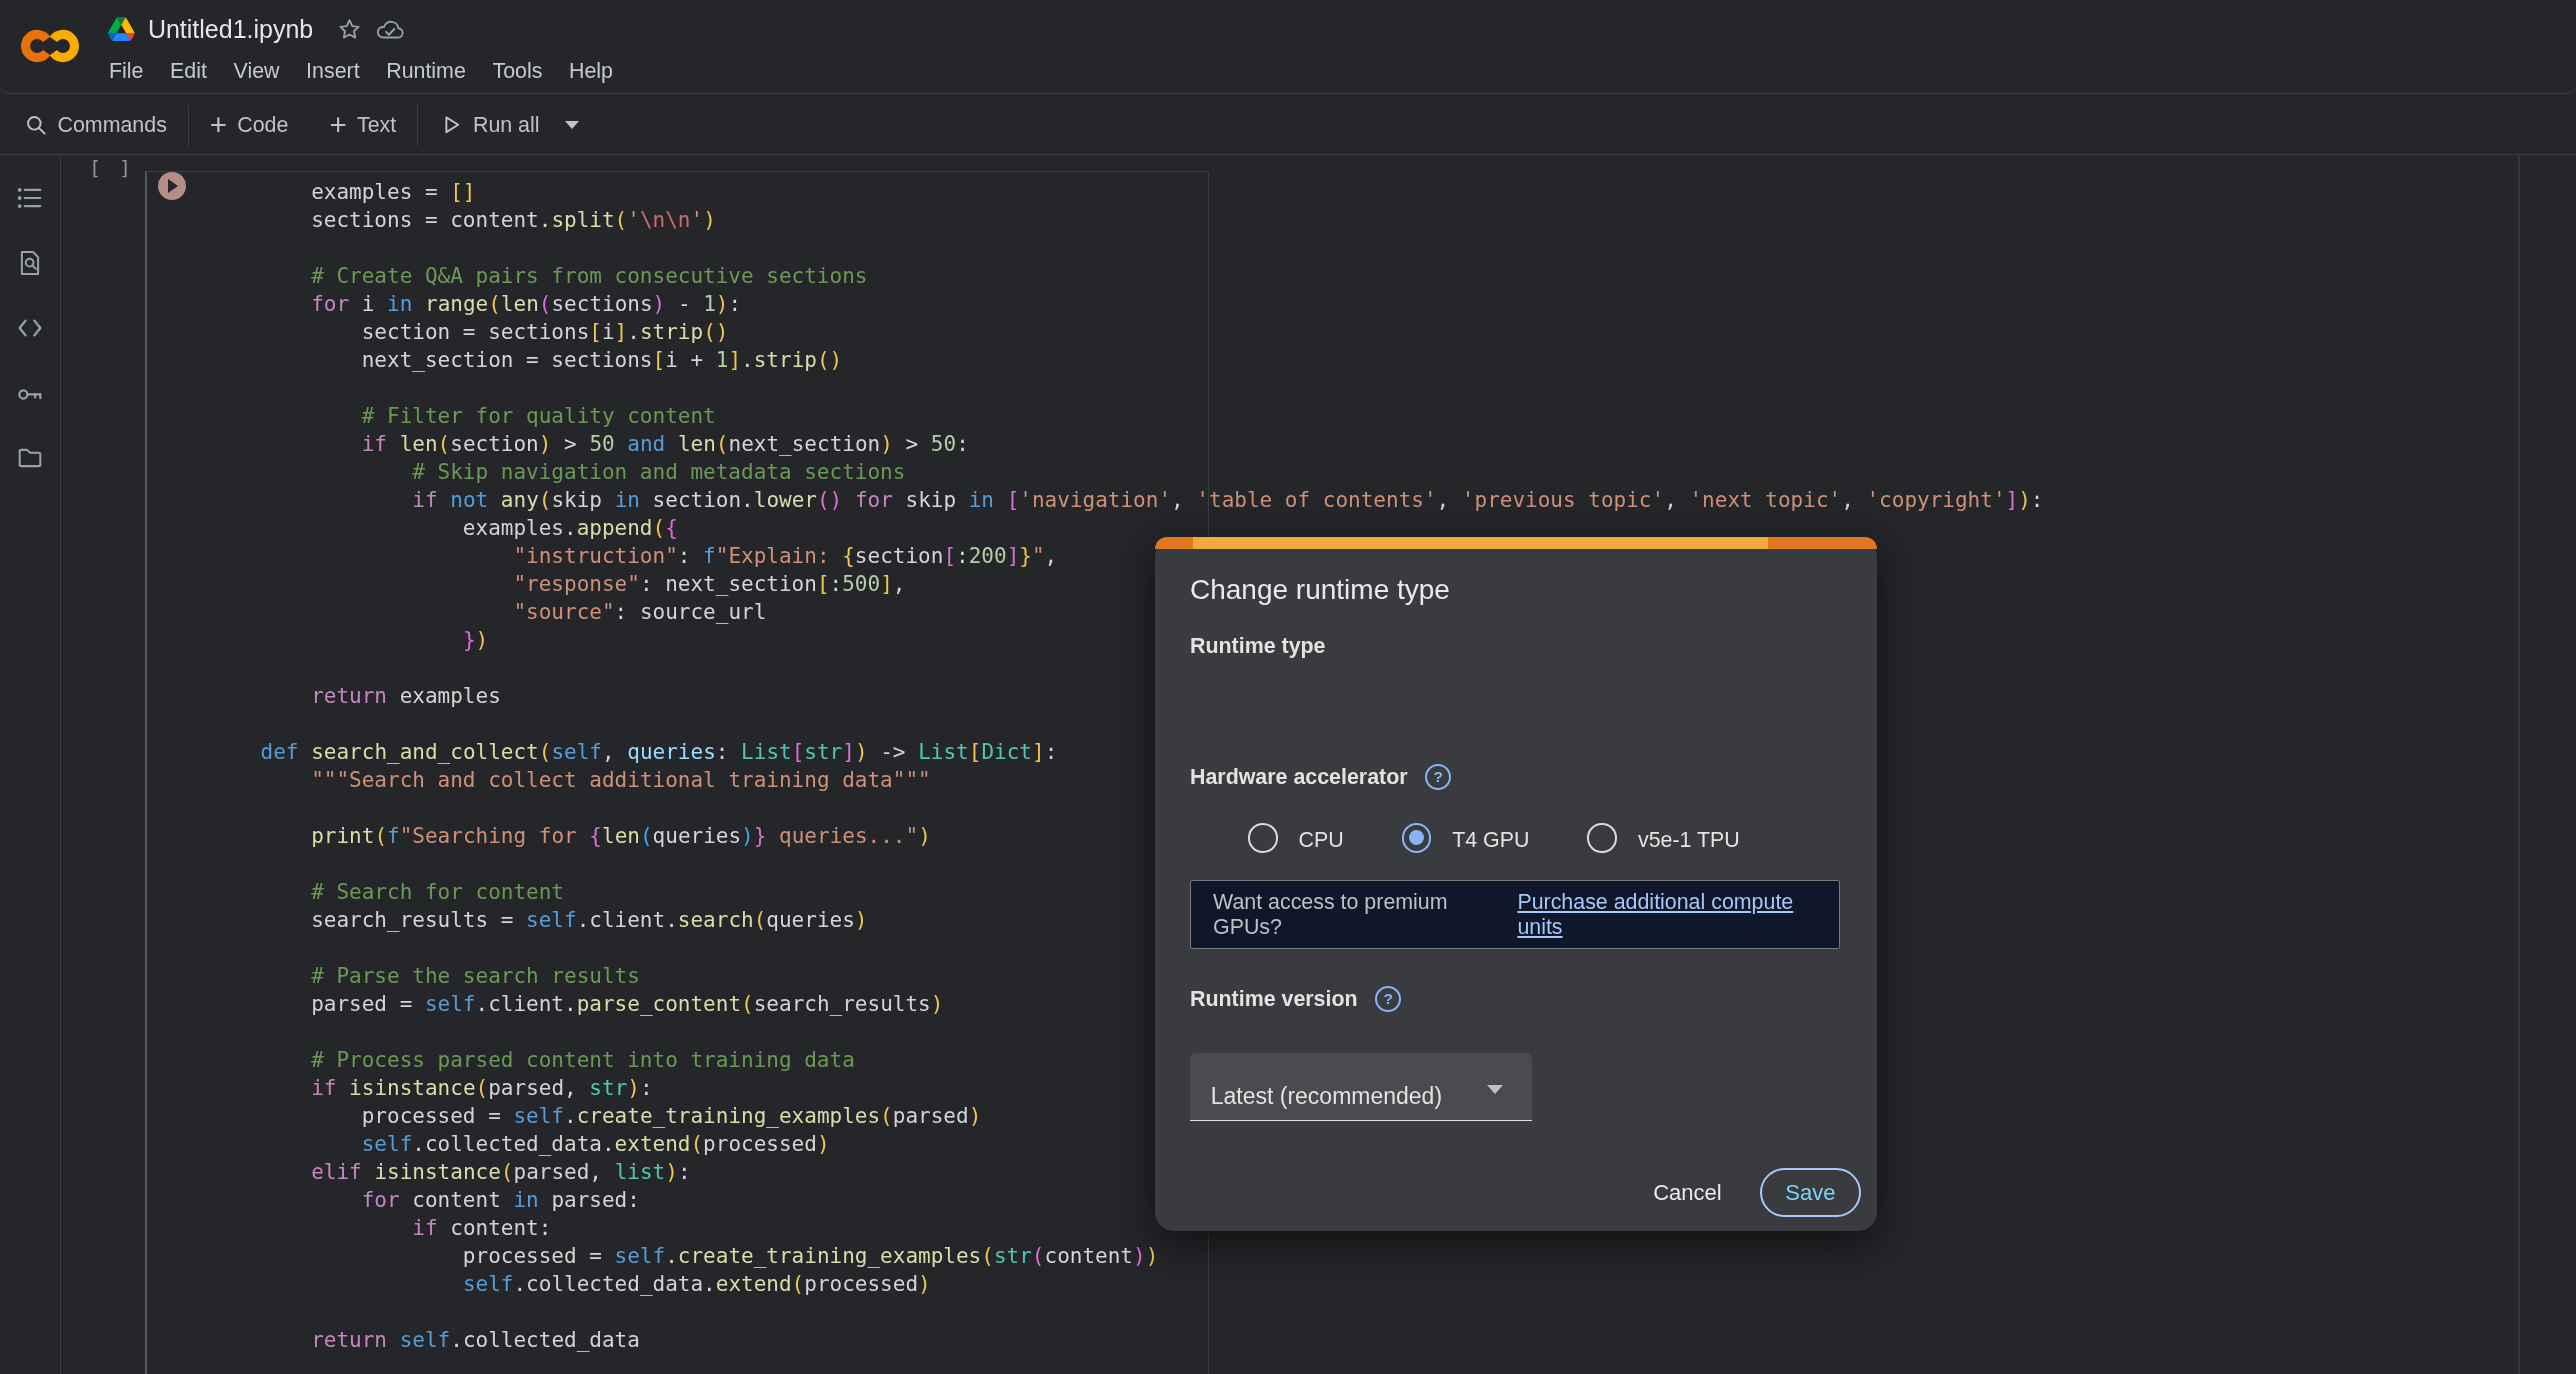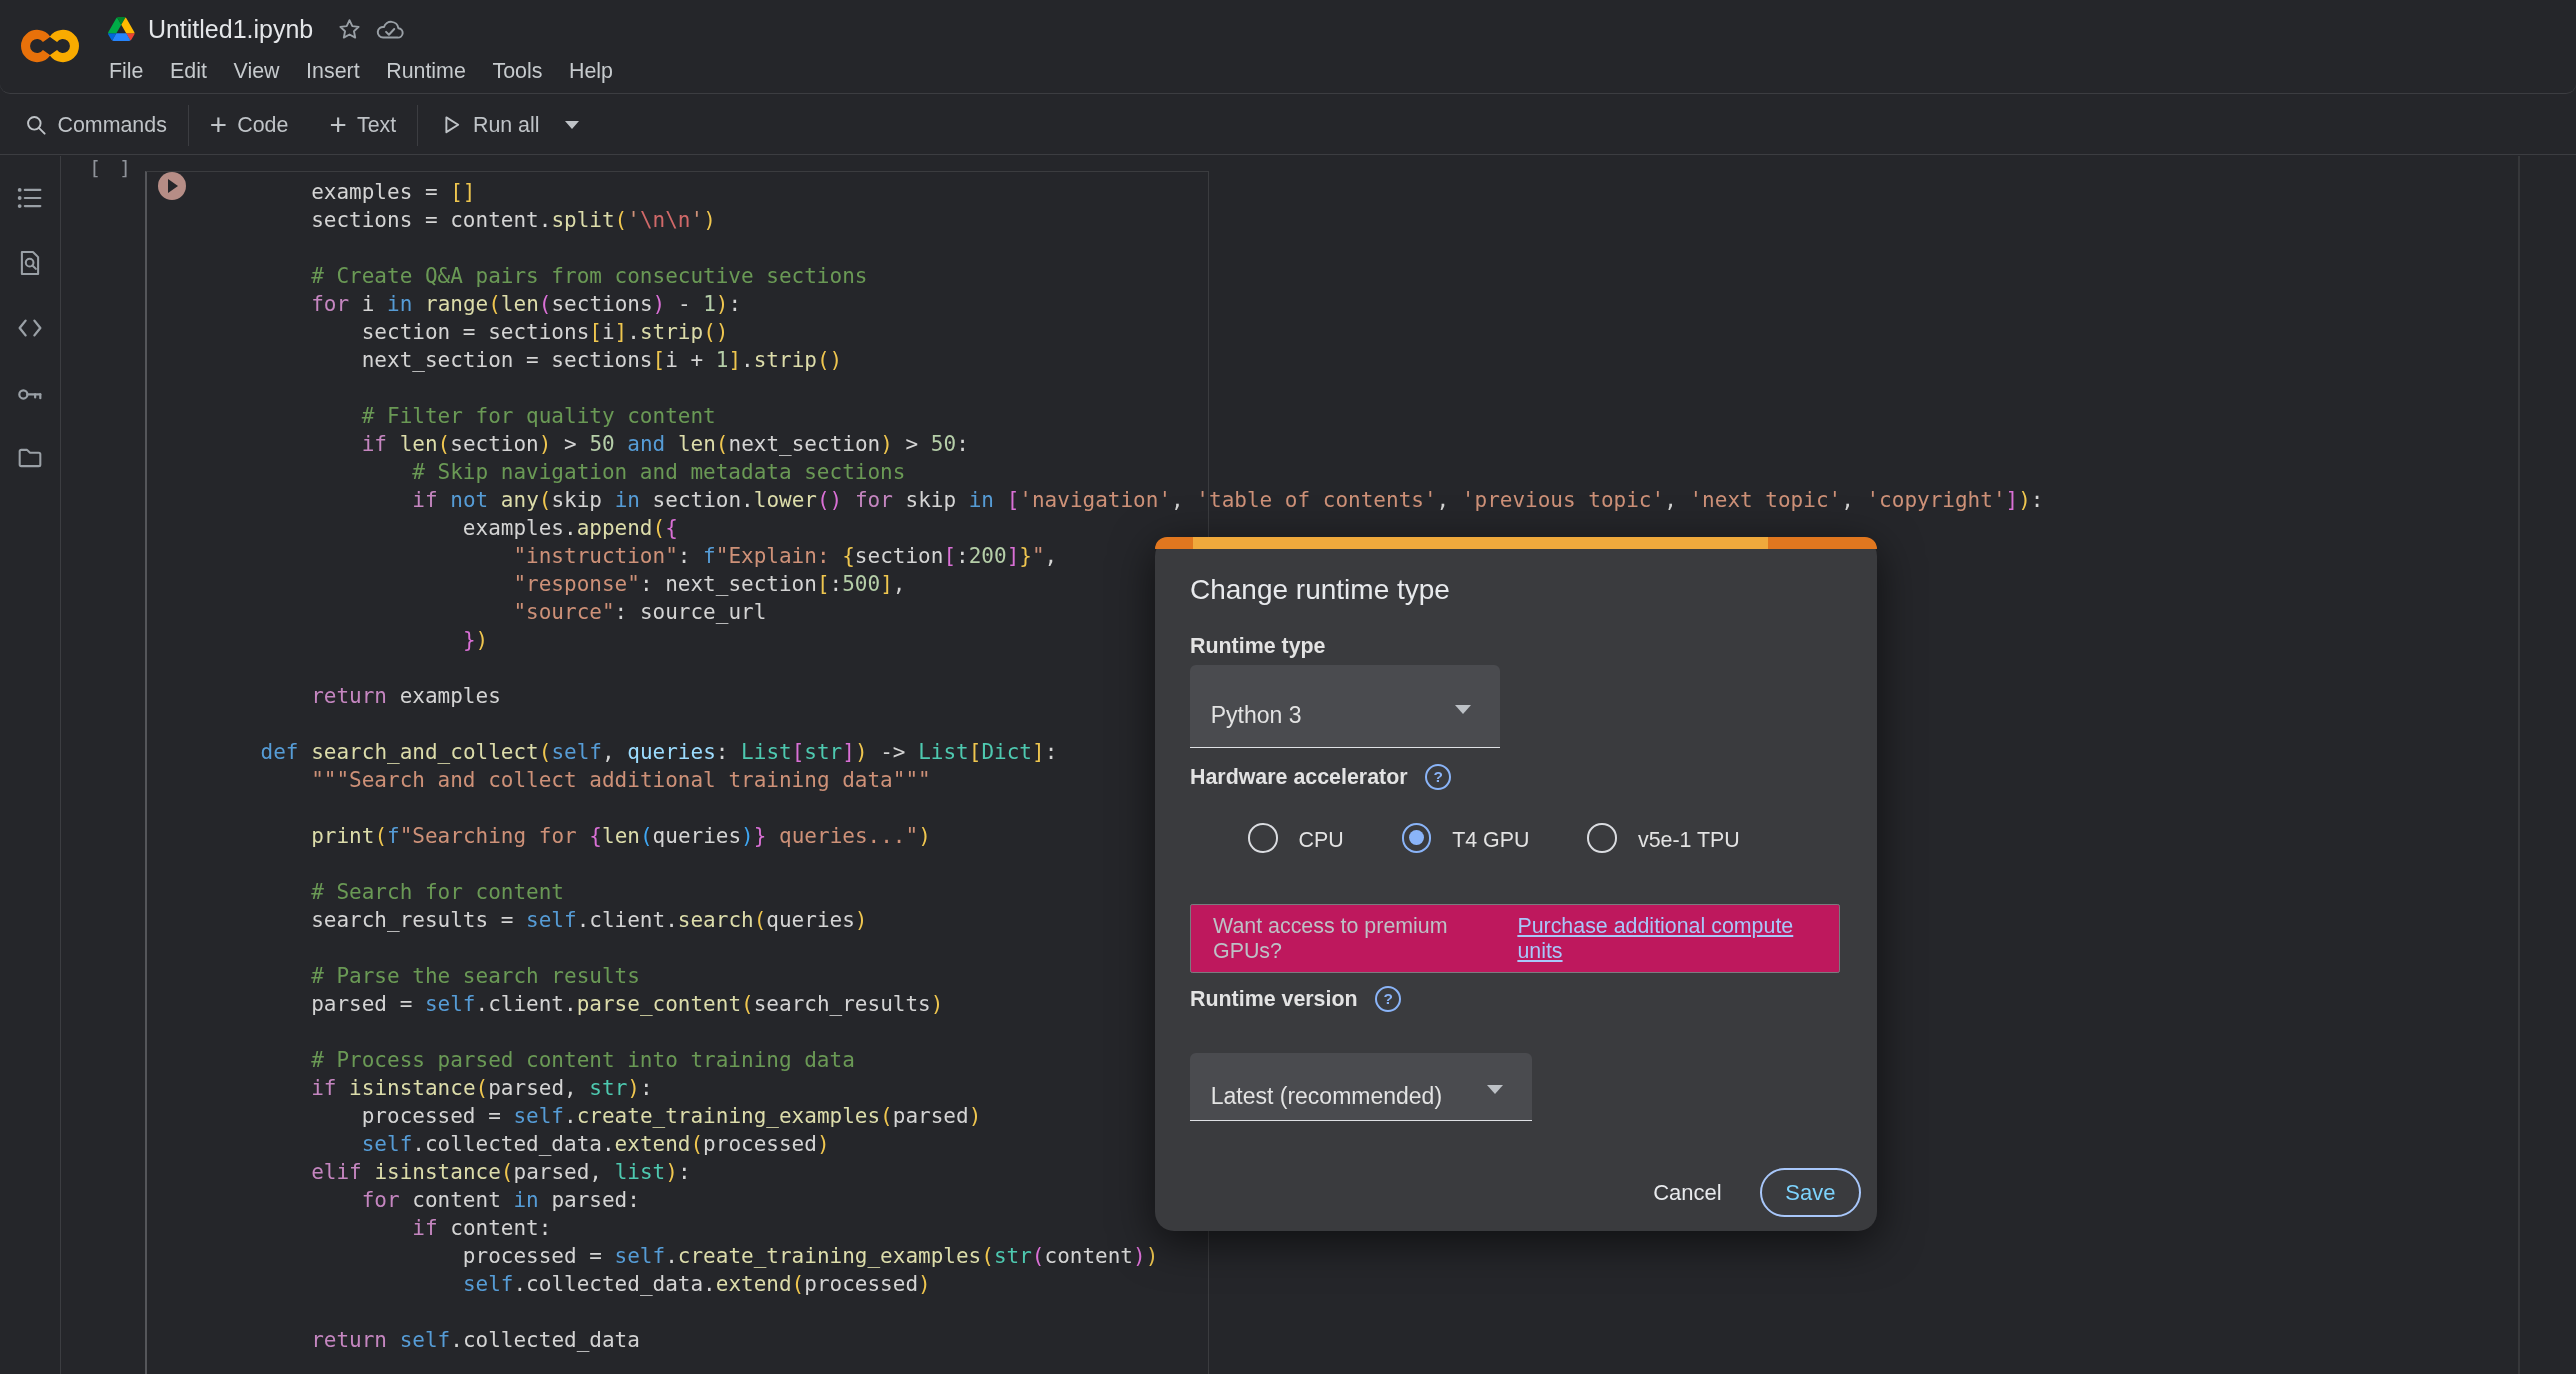--- a/index.html
+++ b/index.html
@@ -68,23 +68,23 @@
   .select .arrow { position:absolute; right:29.5px; top:50%; margin-top:-1.5px; width:0; height:0;
                    border-left:8px solid transparent; border-right:8px solid transparent;
                    border-top:9.6px solid #BDC1C6; }
   .radio-row { position:absolute; left:93px; top:286px; display:flex; align-items:center; gap:58px; }
   .radio-group { display:flex; align-items:flex-end; gap:21px; cursor:pointer; }
   .radio { width:29.5px; height:29.5px; border-radius:50%; border:2.2px solid #DADCE0; position:relative; }
   .radio-group.selected .radio { border-color:#8AB4F8; }
   .radio-group.selected .radio::after { content:""; position:absolute; left:5.2px; top:5.2px; width:14.8px;
                                         height:14.8px; border-radius:50%; background:#8AB4F8; }
   .radio-label { font-size:21.4px; color:#E3E3E3; }
-  .notice { position:absolute; left:35px; top:343px; width:650px; height:69px; background:#be185d;
+  .notice { position:absolute; left:35px; top:343px; width:650px; height:69px; background:#0f172a;
             border:1.5px solid #7A7B7F; border-radius:2.2px; display:flex; align-items:center;
-            padding-left:22px; font-size:21.4px; color:#BDC1C6;margin-top:24px; }
+            padding-left:22px; font-size:21.4px; color:#BDC1C6; }
   .notice a { color:#A8C7FA; text-decoration:underline; cursor:pointer; }
   .dlg-footer { position:absolute; right:16px; top:631px; display:flex; align-items:center; gap:38px; }
   .btn-cancel { font-size:22px; color:#E8EAED; background:none; border:none; cursor:pointer;
                 font-family:"Liberation Sans", sans-serif; }
   .btn-save { font-size:22px; color:#7dd3fc; background:none; border:2.2px solid #A8C7FA; border-radius:25px;
               height:49px; padding:0 23.6px; cursor:pointer; font-family:"Liberation Sans", sans-serif; }
 </style>
 </head>
 <body>
 
@@ -206,24 +206,20 @@
   <div class="dlg-topbar">
     <div class="seg1" style="background:#E1771F"></div>
     <div class="seg2" style="background:#F0A93C"></div>
     <div class="seg3" style="background:#E1771F"></div>
   </div>
   <div class="dlg-title">Change runtime type</div>
 
   <div class="label-row" style="top:97px">
     <span class="dlg-label">Runtime type</span>
   </div>
-  <div class="select" style="top:128px; width:310px; height:83px">
-    <span class="val">Python 3</span>
-    <span class="arrow"></span>
-  </div>
 
   <div class="label-row" style="top:227px">
     <span class="dlg-label">Hardware accelerator</span>
     <span class="help-icon">?</span>
   </div>
   <div class="radio-row">
     <div class="radio-group">
       <span class="radio"></span>
       <span class="radio-label">CPU</span>
     </div>

